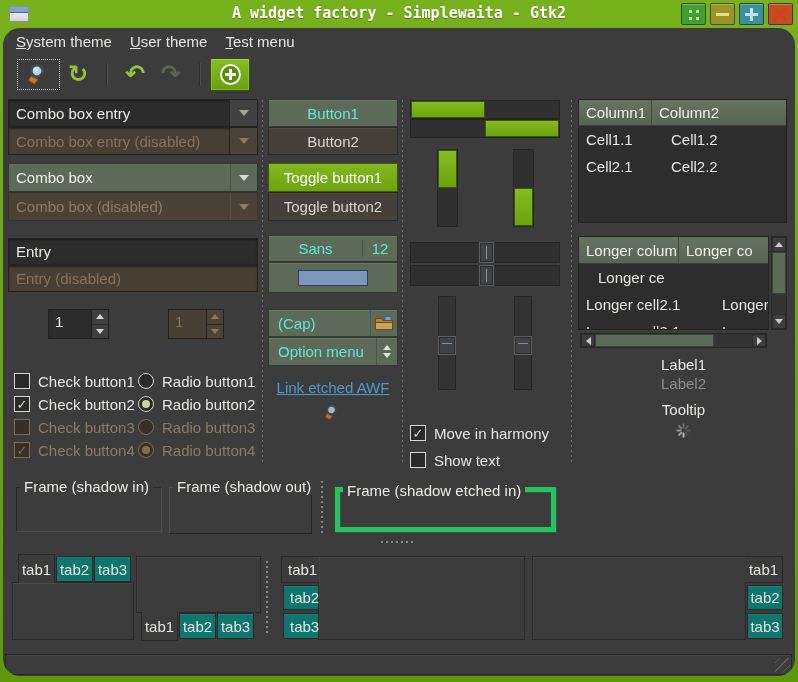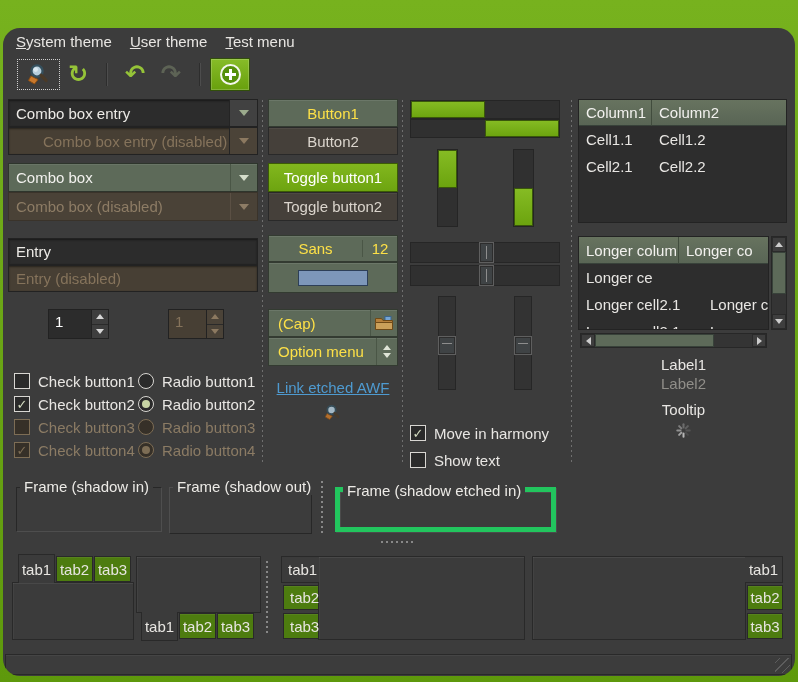--- a/index.html
+++ b/index.html
@@ -97,21 +97,21 @@
   .ckbox.disabled { border-color: #7d6d55; color: #7d6d55; background: #363028; }
   .rdo { width: 16px; height: 16px; border-radius: 50%; background: #2a2a2a; border: 1px solid #d8d6d2;
          display: flex; align-items: center; justify-content: center; }
   .rdo.checked::after { content: ""; width: 8px; height: 8px; border-radius: 50%; background: #c7d4a3; }
   .rdo.disabled { border-color: #7d6d55; background: #363028; }
   .rdo.disabled.checked::after { background: #7d6d55; }
   .cklabel { margin-left: 8px; white-space: nowrap; }
   .cklabel.disabled { color: #8b7b64; }
 
   .gbtn { position: absolute; left: 0; width: 130px; display: flex; align-items: center; justify-content: center;
-          border: 1px solid #2b2b2b; color: #fde047; }
+          border: 1px solid #2b2b2b; color: #5eead4; }
   .gbtn.greenish { background: #5d6a59; border-color: #333b31; box-shadow: inset 0 1px 0 rgba(255,255,255,.09); }
   .gbtn.dark { background: #45403a; border-color: #292929; color: #dbd5cd; box-shadow: inset 0 1px 0 rgba(255,255,255,.05); }
   .gbtn.active-green { background: linear-gradient(#82b71e, #6da410); border-color: #3c5c05; color: #ffffff; }
   .fb-family { flex: 1; text-align: center; }
   .fb-sep { width: 1px; align-self: stretch; margin: 4px 0; background: #49544620; background: #4a5646; }
   .fb-size { width: 34px; text-align: center; }
   .swatch { width: 70px; height: 16px; background: #7d97ba; border: 1px solid #2d3f58; }
   .cap-label { flex: 1; text-align: left; padding-left: 9px; }
   .cap-ico { width: 27px; align-self: stretch; border-left: 1px solid #4a5646; display: flex; align-items: center; justify-content: center; }
   .opt-label { flex: 1; text-align: left; padding-left: 9px; }
@@ -139,21 +139,21 @@
 
   
   .tree { position: absolute; background: #2d2d2d; border: 1px solid #232323; overflow: hidden; }
   .thead { display: flex; }
   .th { height: 26px; background: linear-gradient(#67735f, #596555); border-right: 1px solid #414c3d;
         border-bottom: 1px solid #38423a; display: flex; align-items: center; padding: 0 7px;
         color: #f2f1ee; white-space: nowrap; overflow: hidden; flex-shrink: 0; }
   .th.last { flex: 1; border-right: none; }
   .trow { display: flex; height: 27px; }
   .td { display: flex; align-items: center; padding: 0 7px; white-space: nowrap; overflow: hidden; flex-shrink: 0; }
-  .td.last { flex: 1; }
+  .td.last { flex: 1; margin-left: 12px; }
 
   .sbar-v { position: absolute; width: 16px; background: #343434; border: 1px solid #272727; display: flex; flex-direction: column; }
   .sbar-h { position: absolute; height: 15px; background: #343434; border: 1px solid #272727; display: flex; }
   .sb-btn { background: #3e3e3e; border: 1px solid #2a2a2a; color: #cccccc; display: flex; align-items: center; justify-content: center; }
   .sb-btn.v { height: 15px; width: 100%; }
   .sb-btn.h { width: 14px; height: 100%; }
   .sb-thumb-v { height: 42px; margin: 0; background: #5d6a59; border: 1px solid #38423a; }
   .sb-thumb-h { width: 119px; background: #5d6a59; border: 1px solid #38423a; }
   .sb-fill { flex: 1; }
 
@@ -164,21 +164,21 @@
   .frame { position: absolute; }
   .frame.shadow-in  { border: 1px solid; border-color: #272727 #4e4e4e #4e4e4e #272727; }
   .frame.shadow-out { border: 1px solid; border-color: #4e4e4e #272727 #272727 #4e4e4e; }
   .frame.etched-in  { border: 5px solid #22c55e; box-shadow: 1px 1px 0 #4b4b4b, inset 1px 1px 0 #4b4b4b; }
   .frame.etched-out { border: 1px solid #4b4b4b; box-shadow: 1px 1px 0 #272727, inset 1px 1px 0 #272727; }
   .frame-label { position: absolute; top: -10px; left: 3px; background: #3c3c3c; padding: 0 4px; white-space: nowrap; color: #eceae6; }
 
   
   .nbc { position: absolute; background: #3b3b3b; border: 1px solid #292929;
          box-shadow: inset 0 1px 0 rgba(255,255,255,.07), inset 1px 0 0 rgba(255,255,255,.04); z-index: 1; }
-  .tab { position: absolute; background: #4d7c0f; border: 1px solid #292929; color: #e7e5e1;
+  .tab { position: absolute; background: #0f766e; border: 1px solid #292929; color: #e7e5e1;
          display: flex; align-items: center; justify-content: center; z-index: 2;
          box-shadow: inset 0 1px 0 rgba(255,255,255,.06); }
   .tab.side { justify-content: flex-start; padding-left: 6px; }
   .tab.active { background: #3b3b3b; z-index: 3; box-shadow: none; }
   .tab.a-top { border-bottom: none; }
   .tab.a-bottom { border-top: none; }
   .tab.a-left { border-right: none; }
   .tab.a-right { border-left: none; }
 
   
@@ -190,20 +190,38 @@
   .statusbar { position: absolute; left: 2px; top: 626px; width: 787px; height: 21px;
                border: 1px solid #292929; box-shadow: inset 0 1px 0 rgba(255,255,255,.05); }
   .grip { position: absolute; right: 1px; bottom: 1px; width: 15px; height: 15px;
           background: repeating-linear-gradient(135deg, transparent 0 3px, #5d5d5d 3px 4px, transparent 4px 6px); }
 </style>
 </head>
 <body>
 
 <div class="window">
 
+  <div class="titlebar">
+    <div class="win-icon"></div>
+    <div class="title">A widget factory - Simplewaita - Gtk2</div>
+    <div class="win-btns">
+      <div class="wbtn menu">
+          <span class="dots"></span>
+        </div>
+      <div class="wbtn min">
+          <span class="minus"></span>
+        </div>
+      <div class="wbtn max">
+          <span class="plus"></span>
+        </div>
+      <div class="wbtn close">
+          <span class="xmark"></span>
+        </div>
+    </div>
+  </div>
 
   <div class="app">
 
     <div class="menubar">
       <div class="menu-item"><u>S</u><span>ystem theme</span></div>
       <div class="menu-item"><u>U</u><span>ser theme</span></div>
       <div class="menu-item"><u>T</u><span>est menu</span></div>
     </div>
 
     <div class="toolbar">
@@ -235,21 +253,21 @@
     <div class="vdots faint" style="left:399px; top:72px; height:363px;"></div>
     <div class="vdots faint" style="left:568px; top:72px; height:363px;"></div>
 
     <div class="col" style="left:5px; width:250px;">
       <div class="field" style="top:7px;">
         <span class="val">Combo box entry</span>
         <span class="dbtn">
             <span class="arr-dn"></span>
           </span>
       </div>
-      <div class="field disabled" style="top:35px;padding-left:27px;">
+      <div class="field disabled" style="top:35px;">
         <span class="val">Combo box entry (disabled)</span>
         <span class="dbtn">
             <span class="arr-dn"></span>
           </span>
       </div>
       <div class="combo" style="top:71px;">
         <span class="val">Combo box</span>
         <span class="dbtn">
             <span class="arr-dn"></span>
           </span>

